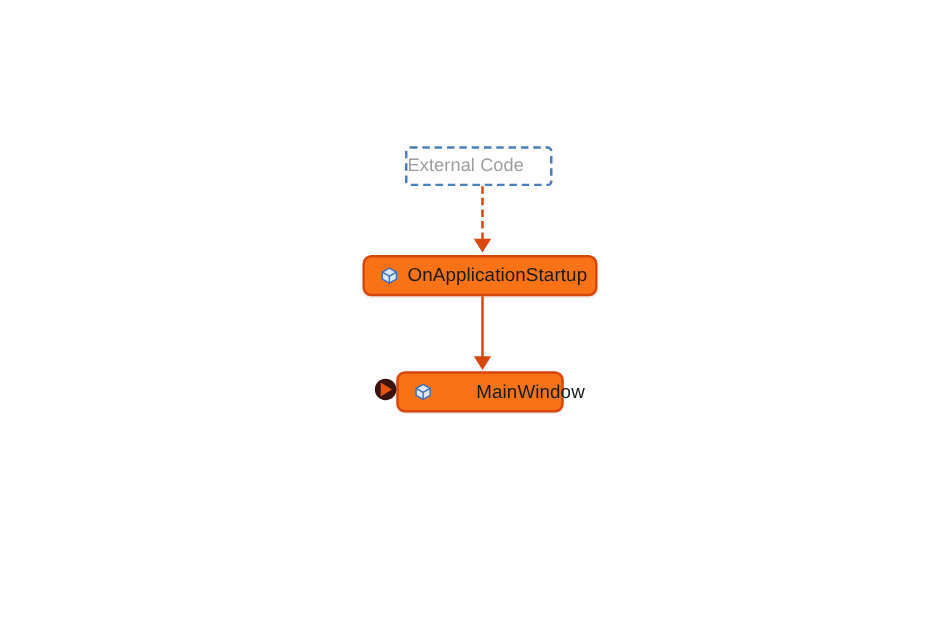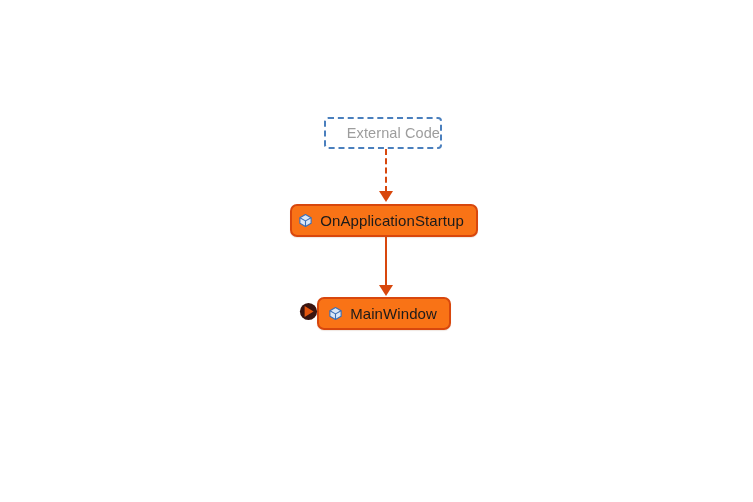--- a/index.html
+++ b/index.html
@@ -21,21 +21,21 @@
     height: 502px;
     background: #ffffff;
   }
 
   
   .node {
     position: absolute;
     box-sizing: border-box;
     display: flex;
     align-items: center;
-    justify-content: flex-end;
+    justify-content: flex-start;
     white-space: nowrap;
   }
 
   
   .node-external {
     left: 324px;
     top: 117px;
     width: 118px;
     height: 32px;
     border: 2px dashed #4a7fbd;
@@ -66,20 +66,21 @@
     left: 290px;
     top: 204px;
     width: 188px;
     height: 33px;
   }
   .node-mainwindow {
     left: 317px;
     top: 297px;
     width: 134px;
     height: 33px;
+    gap: 28px;
   }
 
   
   .cube-icon {
     width: 15px;
     height: 15px;
     margin-right: 7px;
     flex: 0 0 auto;
     display: block;
   }

